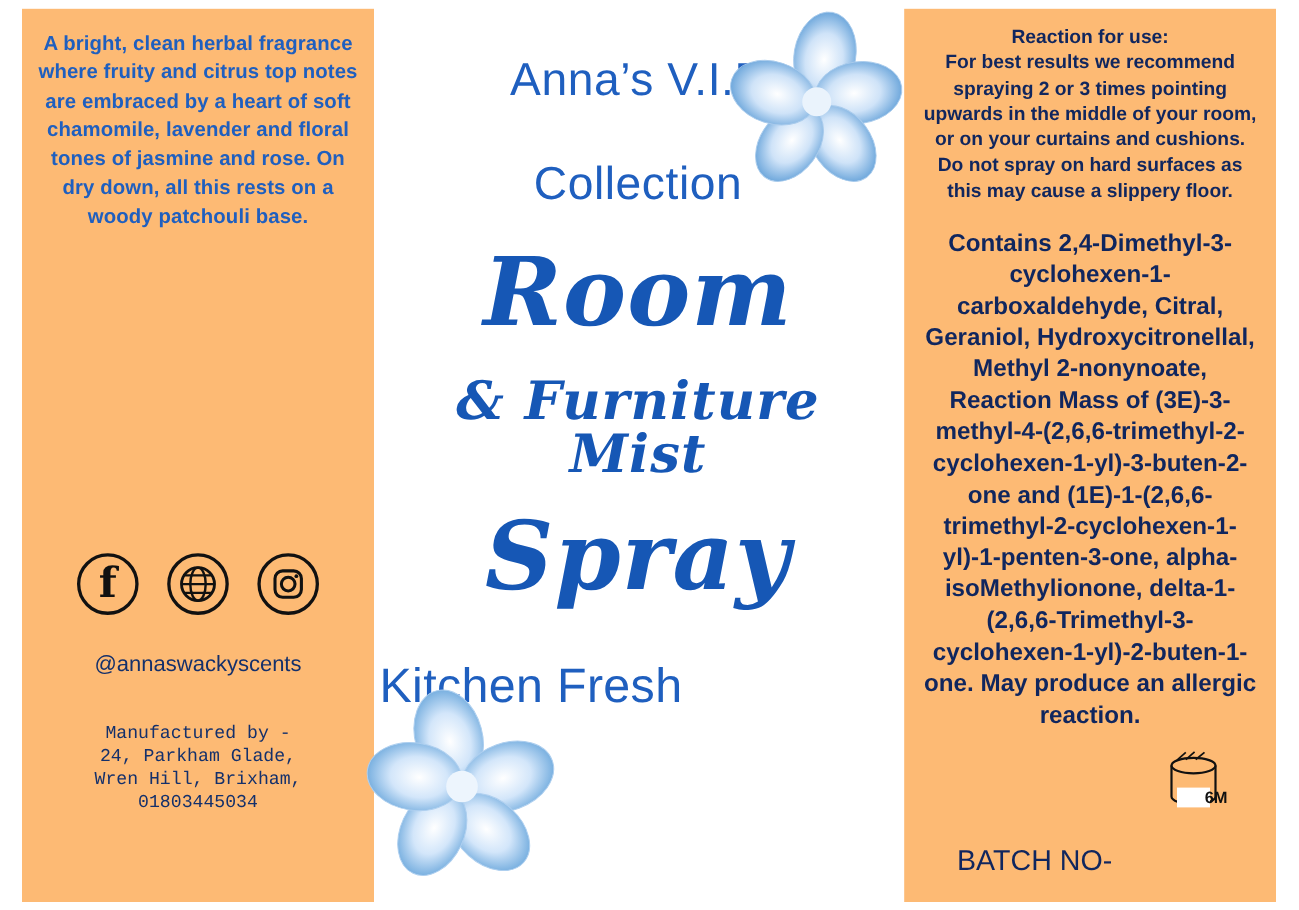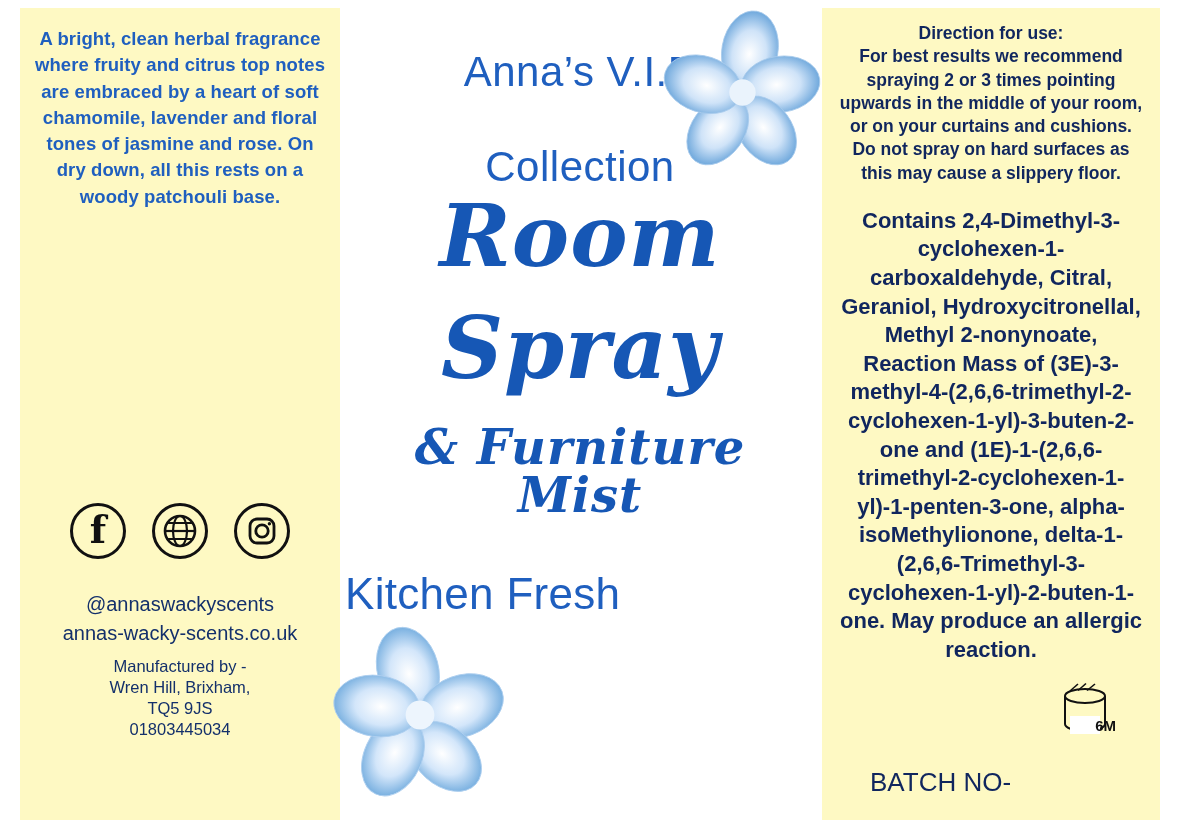--- a/index.html
+++ b/index.html
@@ -10,21 +10,21 @@
   body {
     width: 1181px;
     height: 827px;
     position: relative;
     font-family: "Liberation Sans", sans-serif;
     overflow: hidden;
   }
 
   .panel {
     position: absolute;
-    background: #fef9c3;
+    background: #fdba74;
     box-sizing: border-box;
   }
 
   
   #left-panel {
     left: 20px;
     top: 8px;
     width: 320px;
     height: 812px;
     padding: 18px 14px 10px 14px;
@@ -80,20 +80,21 @@
 
   #manufacturer {
     position: absolute;
     left: 0;
     right: 0;
     top: 648px;
     text-align: center;
     color: #14306b;
     font-size: 16.5px;
     line-height: 1.28;
+    font-family: Liberation Mono, monospace;
   }
 
   
   #center {
     position: absolute;
     left: 345px;
     top: 0;
     width: 470px;
     height: 827px;
   }
@@ -110,20 +111,21 @@
   .script {
     font-family: "DejaVu Serif", serif;
     font-style: italic;
     color: #1657b5;
     text-align: center;
     font-weight: bold;
     letter-spacing: 1px;
   }
   #word-room {
     font-size: 86px;
+    margin-top: 30px;
     line-height: 1;
     font-style: italic;
   }
   #word-spray {
     font-size: 86px;
     margin-top: 26px;
     line-height: 1;
   }
   #word-furniture {
     font-size: 48px;
@@ -226,44 +228,43 @@
       <svg width="32" height="32" viewBox="0 0 32 32" aria-hidden="true">
         <rect x="4" y="4" width="24" height="24" rx="7" fill="none" stroke="#111" stroke-width="2.8"></rect>
         <circle cx="16" cy="16" r="6.2" fill="none" stroke="#111" stroke-width="2.8"></circle>
         <circle cx="23.4" cy="8.8" r="1.7" fill="#111"></circle>
       </svg>
     </div>
   </div>
 
   <div id="handle-lines">
     <div>@annaswackyscents</div>
-    <div>annas-wacky-scents.co.uk</div>
   </div>
 
   <div id="manufacturer">
     <div>Manufactured by -</div>
+    <div>24, Parkham Glade,</div>
     <div>Wren Hill, Brixham,</div>
-    <div>TQ5 9JS</div>
     <div>01803445034</div>
   </div>
 </div>
 
 <div id="center">
   <div id="vip-line1">Anna’s V.I.P</div>
   <div id="vip-line2">Collection</div>
   <div class="script" id="word-room">Room</div>
+  <div class="script" id="word-furniture">&amp; Furniture Mist</div>
   <div class="script" id="word-spray">Spray</div>
-  <div class="script" id="word-furniture">&amp; Furniture Mist</div>
   <div id="variant-name">Kitchen Fresh</div>
   <div id="weight">100g</div>
 </div>
 
 <div class="panel" id="right-panel">
   <div id="direction-text">
-    <div>Direction for use:</div>
+    <div>Reaction for use:</div>
     <div>For best results we recommend spraying 2 or 3 times pointing upwards in the middle of your room, or on your curtains and cushions. Do not spray on hard surfaces as this may cause a slippery floor.</div>
   </div>
   <div id="contains-text">Contains 2,4-Dimethyl-3-cyclohexen-1-carboxaldehyde, Citral, Geraniol, Hydroxycitronellal, Methyl 2-nonynoate, Reaction Mass of (3E)-3-methyl-4-(2,6,6-trimethyl-2-cyclohexen-1-yl)-3-buten-2-one and (1E)-1-(2,6,6-trimethyl-2-cyclohexen-1-yl)-1-penten-3-one, alpha-isoMethylionone, delta-1-(2,6,6-Trimethyl-3-cyclohexen-1-yl)-2-buten-1- one. May produce an allergic reaction.</div>
 
   <div id="pao-symbol">
     <svg width="62" height="62" viewBox="0 0 62 62" aria-hidden="true">
       <ellipse cx="31" cy="16" rx="20" ry="7" fill="none" stroke="#111" stroke-width="2"></ellipse>
       <path d="M11 16 V44 a20 7 0 0 0 40 0 V16" fill="none" stroke="#111" stroke-width="2"></path>
       <line x1="16" y1="11" x2="24" y2="4" stroke="#111" stroke-width="1.6"></line>
       <line x1="24" y1="10.5" x2="32" y2="3.5" stroke="#111" stroke-width="1.6"></line>

